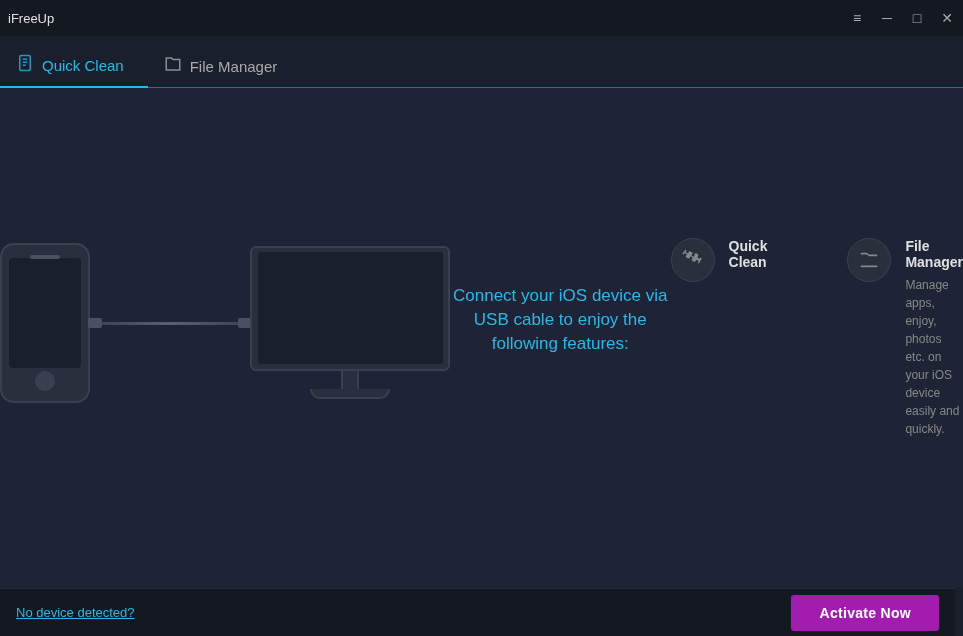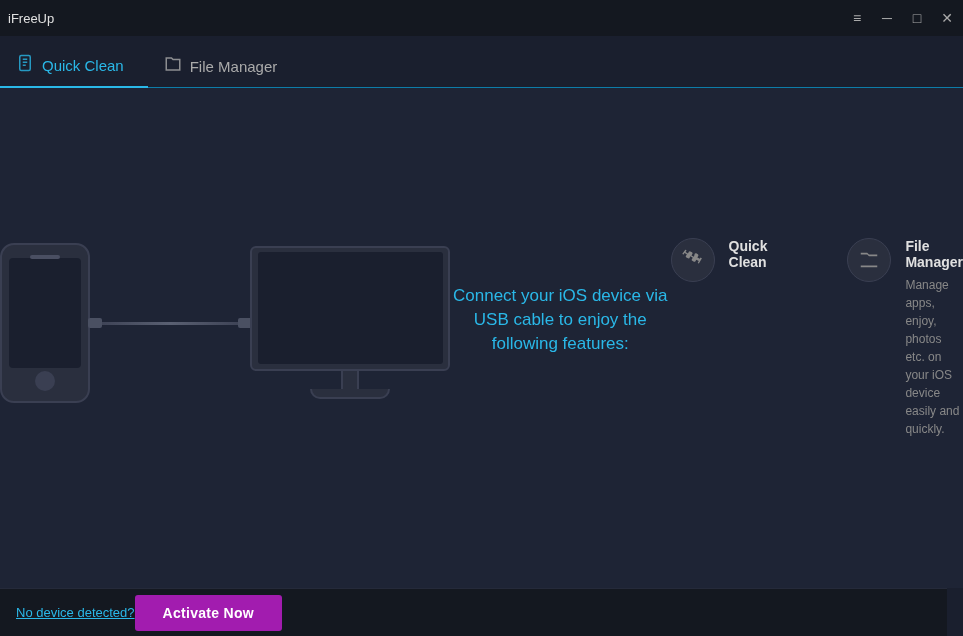--- a/index.html
+++ b/index.html
@@ -254,26 +254,26 @@
       color: #888;
       font-size: 12px;
       line-height: 1.5;
     }
 
     
     #footer {
       position: absolute;
       bottom: 0;
       left: 0;
-      right: 16px;
+      right: 8px;
       height: 48px;
       background: #141820;
       display: flex;
       align-items: center;
-      justify-content: flex-start;
+      justify-content: space-between;
       padding: 0 16px;
       border-top: 1px solid #252a3a;
     }
 
     #no-device-link {
       color: #2ab8e8;
       font-size: 13px;
       text-decoration: underline;
       cursor: pointer;
     }

